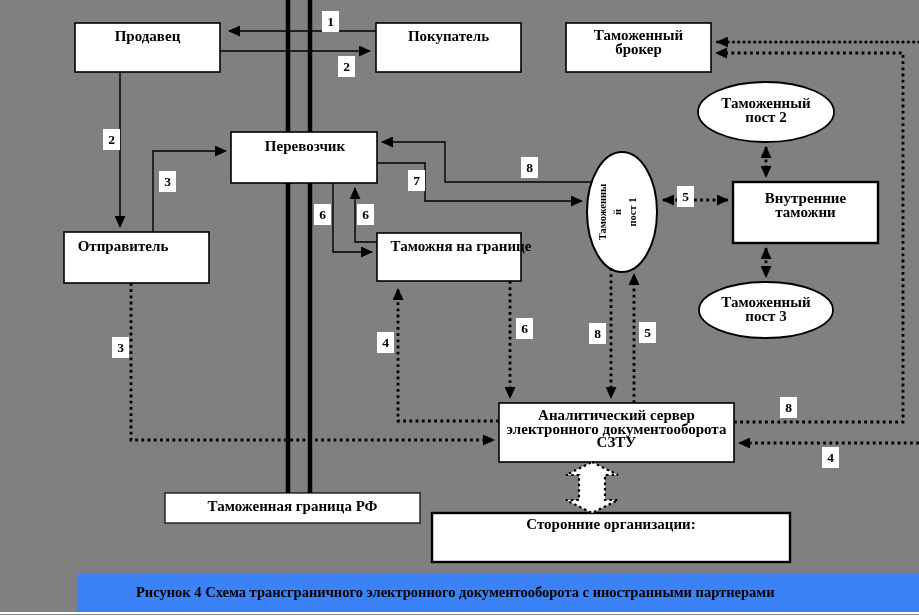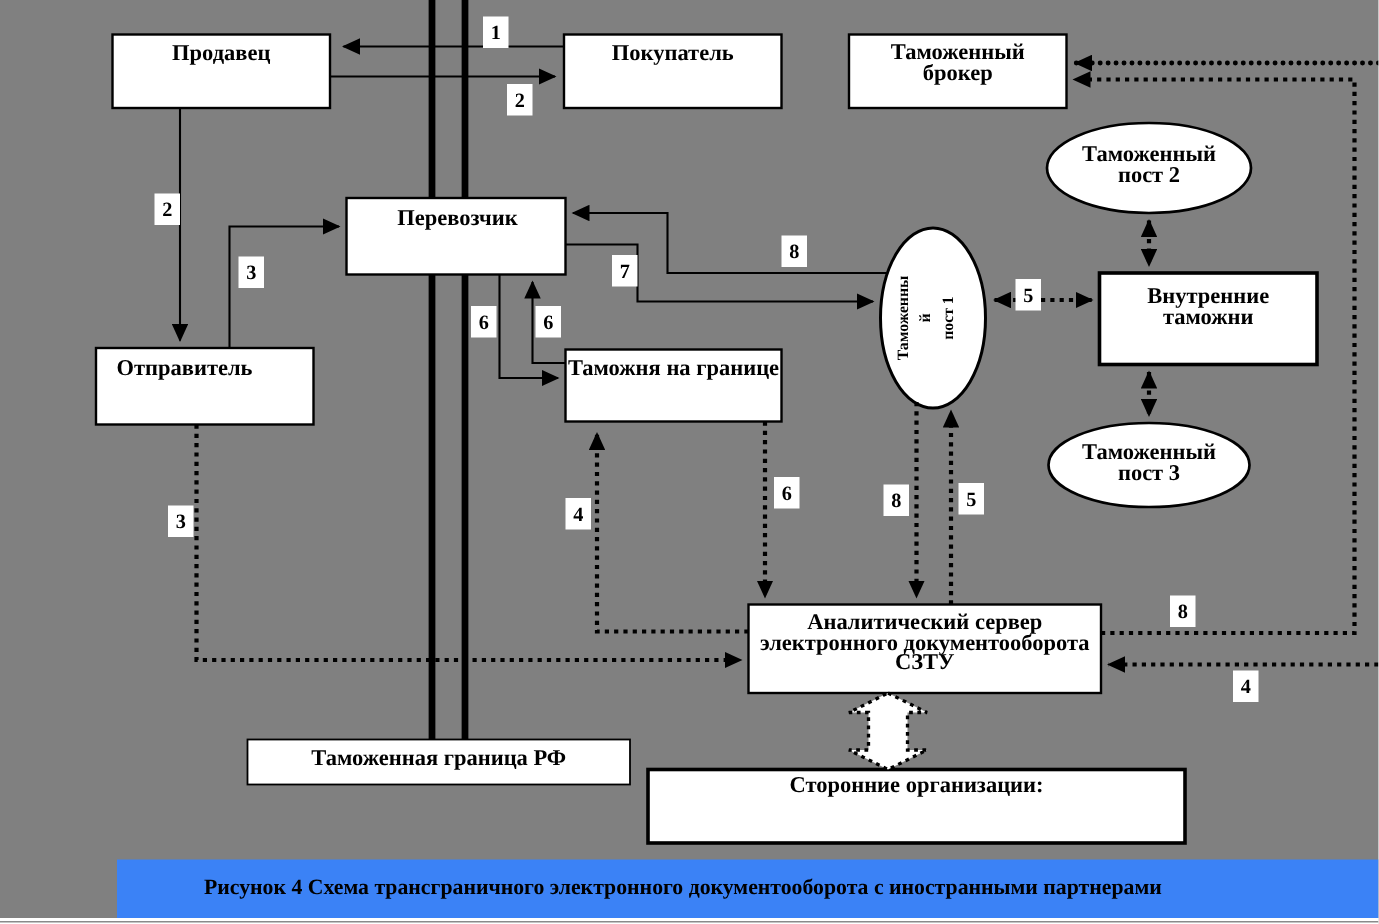--- a/index.html
+++ b/index.html
@@ -97,21 +97,21 @@
   </svg>
 
   <div class="lbl" style="left:75px;top:30px;width:145px;">Продавец</div>
   <div class="lbl" style="left:376px;top:30px;width:145px;text-align:center;">Покупатель</div>
   <div class="lbl" style="left:566px;top:29px;width:145px;">
     <div>Таможенный</div>
     <div>брокер</div>
   </div>
   <div class="lbl" style="left:231px;top:140px;width:148px;">Перевозчик</div>
   <div class="lbl" style="left:64px;top:240px;width:118px;">Отправитель</div>
-  <div class="lbl" style="left:377px;top:240px;width:144px;">Таможня на границе</div>
+  <div class="lbl" style="left:377px;top:240px;width:144px;padding-left:12px;">Таможня на границе</div>
   <div class="lbl" style="left:733px;top:192px;width:145px;">
     <div>Внутренние</div>
     <div>таможни</div>
   </div>
   <div class="lbl" style="left:698px;top:97px;width:136px;">
     <div>Таможенный</div>
     <div>пост 2</div>
   </div>
   <div class="lbl" style="left:699px;top:296px;width:134px;">
     <div>Таможенный</div>

